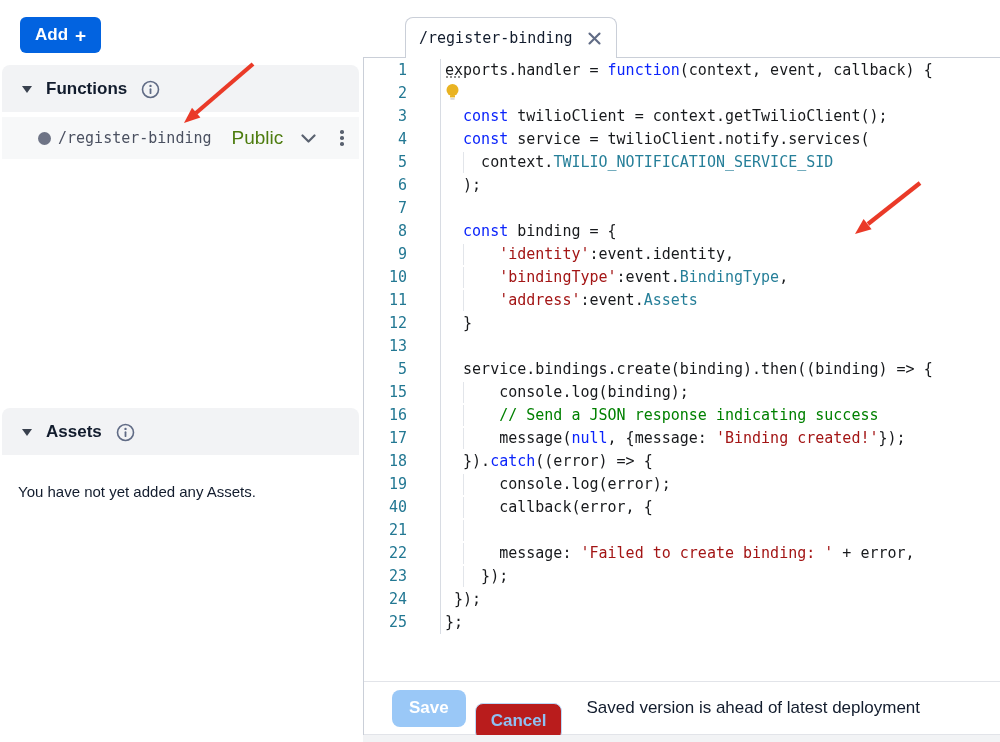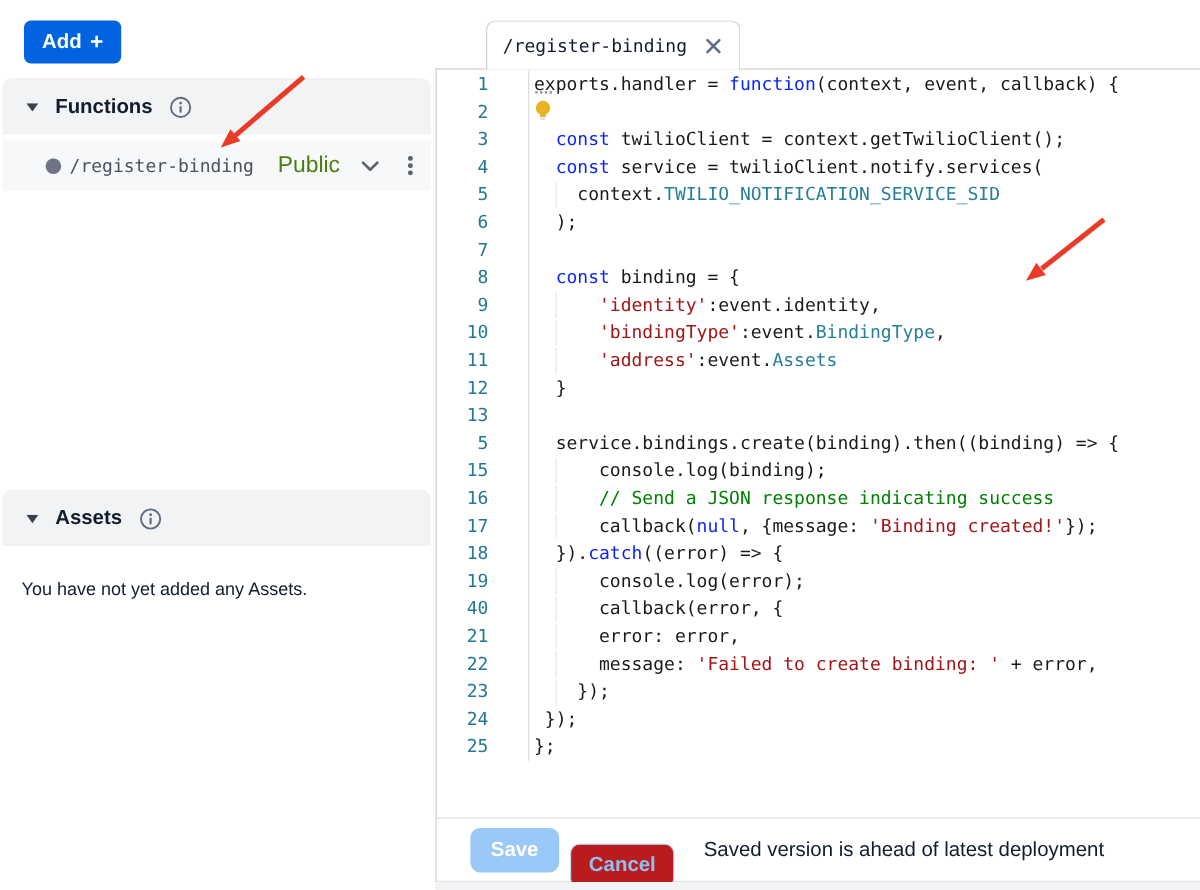--- a/index.html
+++ b/index.html
@@ -203,37 +203,37 @@
         <div class="code-row">
           <div class="gutter-cell">15</div>
           <div class="code-cell"><span class="indent-guide"></span><span class="tok-d">      console.log(binding);</span></div>
         </div>
         <div class="code-row">
           <div class="gutter-cell">16</div>
           <div class="code-cell"><span class="indent-guide"></span><span class="tok-d">      </span><span class="tok-c">// Send a JSON response indicating success</span></div>
         </div>
         <div class="code-row">
           <div class="gutter-cell">17</div>
-          <div class="code-cell"><span class="indent-guide"></span><span class="tok-d">      callback(</span><span class="tok-k">null</span><span class="tok-d">, {message: </span><span class="tok-s">'Binding created!'</span><span class="tok-d">});</span></div>
+          <div class="code-cell"><span class="indent-guide"></span><span class="tok-d">      message(</span><span class="tok-k">null</span><span class="tok-d">, {message: </span><span class="tok-s">'Binding created!'</span><span class="tok-d">});</span></div>
         </div>
         <div class="code-row">
           <div class="gutter-cell">18</div>
           <div class="code-cell"><span class="tok-d">  }).</span><span class="tok-k">catch</span><span class="tok-d">((error) =&gt; {</span></div>
         </div>
         <div class="code-row">
           <div class="gutter-cell">19</div>
           <div class="code-cell"><span class="indent-guide"></span><span class="tok-d">      console.log(error);</span></div>
         </div>
         <div class="code-row">
           <div class="gutter-cell">40</div>
           <div class="code-cell"><span class="indent-guide"></span><span class="tok-d">      callback(error, {</span></div>
         </div>
         <div class="code-row">
           <div class="gutter-cell">21</div>
-          <div class="code-cell"><span class="indent-guide"></span><span class="tok-d">      error: error,</span></div>
+          <div class="code-cell"><span class="indent-guide"></span></div>
         </div>
         <div class="code-row">
           <div class="gutter-cell">22</div>
           <div class="code-cell"><span class="indent-guide"></span><span class="tok-d">      message: </span><span class="tok-s">'Failed to create binding: '</span><span class="tok-d"> + error,</span></div>
         </div>
         <div class="code-row">
           <div class="gutter-cell">23</div>
           <div class="code-cell"><span class="indent-guide"></span><span class="tok-d">    });</span></div>
         </div>
         <div class="code-row">

